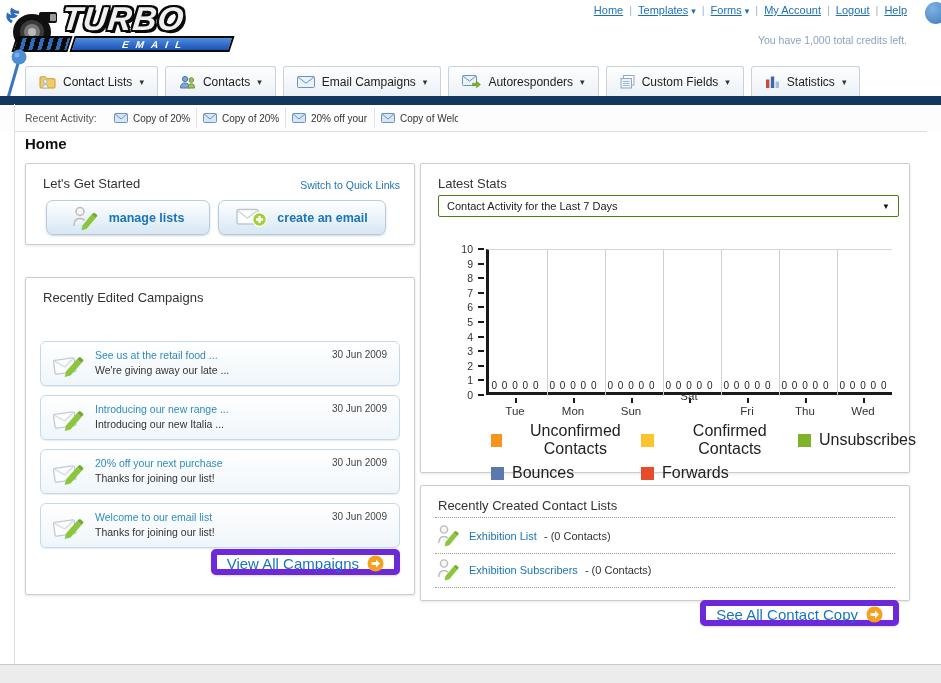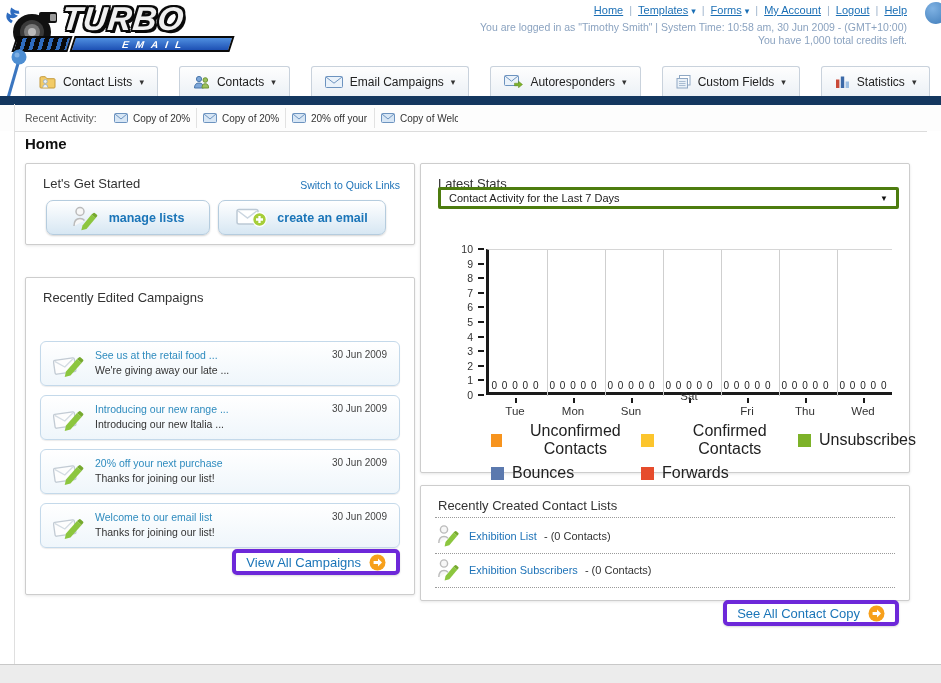--- a/index.html
+++ b/index.html
@@ -28,21 +28,21 @@
   .logo-banner { position:absolute; left:66px; top:34px; width:160px; height:16px;
     background:linear-gradient(#4F8FE0,#1D50B4); border:2px solid #0A0A0A; transform:skewX(-18deg);
     display:flex; align-items:center; justify-content:center; }
   .logo-banner span { color:#fff; font-size:10px; font-weight:bold; letter-spacing:7px; padding-left:7px; }
   .logo-stripes { position:absolute; left:8px; top:34px; width:56px; height:16px; transform:skewX(-18deg);
     border:2px solid #0A0A0A;
     background:repeating-linear-gradient(90deg,#0A0A0A 0 5px,#2E6CC0 5px 9px); }
   .pin { position:absolute; left:0; top:44px; }
 
   
-  .tabbar { position:absolute; left:25px; top:66px; display:flex; gap:21px; }
+  .tabbar { position:absolute; left:25px; top:66px; display:flex; gap:7px; }
   .tab { height:30px; display:flex; align-items:center; padding:0 13px;
     background:linear-gradient(#FEFEFE,#ECF1F6); border:1px solid #C9D2DC; border-bottom:none;
     border-radius:3px 3px 0 0; font-size:12px; color:#222; cursor:pointer; white-space:nowrap; }
   .tab .icon { margin-right:7px; display:inline-flex; }
   .tab-caret { font-size:9px; color:#333; margin-left:7px; }
   .navy-bar { position:absolute; left:0; top:96px; width:941px; height:9px; background:#14375F; }
 
   
   .recent-bar { position:absolute; left:0; top:105px; width:941px; height:26px; background:#FDFDFD; }
   .recent-label { position:absolute; left:25px; top:7px; font-size:10.5px; color:#555; }
@@ -74,26 +74,26 @@
     display:flex; align-items:center; font-size:10.5px; }
   .show-label { color:#333; font-size:9.5px; margin:0 7px 0 8px; }
   .filter { color:#1E73B8; margin:0 9px; cursor:pointer; white-space:nowrap; }
   .filter.active { background:#fff; padding:3px 8px; margin:0 2px; }
   .camp-row { position:absolute; left:14px; width:360px; height:45px; border:1px solid #C4D9EA;
     border-radius:6px; background:linear-gradient(#FFFFFF,#EFF6FB); box-shadow:0 1px 1px rgba(0,0,0,0.08); }
   .camp-row .icon { position:absolute; left:12px; top:9px; }
   .camp-title { position:absolute; left:54px; top:7px; font-size:10.5px; color:#2E8BBE; cursor:pointer; white-space:nowrap; }
   .camp-sub { position:absolute; left:54px; top:22px; font-size:10.5px; color:#333; white-space:nowrap; }
   .camp-date { position:absolute; right:12px; top:7px; font-size:10px; color:#444; }
-  .pill-btn { position:absolute; height:26px; background:#fff; border:4px solid #6d28d9; border-radius:5px;
-    box-shadow:0 1px 2px rgba(0,0,0,0.15); display:flex; align-items:center; gap:8px; padding:0 10px;
-    font-size:13px; color:#1B75B8; cursor:pointer; white-space:nowrap; }
-
-  
-  .dropdown { position:absolute; left:17px; top:23px; width:461px; height:22px; border:3px solid #4d7c0f;
+  .pill-btn { position:absolute; height:26px; background:#fff; border:6px solid #6d28d9; border-radius:5px;
+    box-shadow:0 1px 2px rgba(0,0,0,0.15); display:flex; align-items:flex-start; gap:8px; padding:0 10px;
+    font-size:15px; color:#1B75B8; cursor:pointer; white-space:nowrap; }
+
+  
+  .dropdown { position:absolute; left:17px; top:31px; width:461px; height:22px; border:1px solid #4d7c0f;
     border-radius:2px; background:#fff; font-size:11px; color:#222; display:flex; align-items:center;
     padding:0 8px; cursor:pointer; }
   .dd-caret { margin-left:auto; font-size:8px; color:#111; }
   .chart-area { position:absolute; inset:0; }
   .plot { position:absolute; left:65px; top:85px; width:406px; height:146px;
     border-left:3px solid #1A1A1A; border-bottom:3px solid #1A1A1A; border-top:1px solid #D6D6D6; background:#fff; }
   .vgrid { position:absolute; top:0; width:1px; height:146px; background:#CFCFCF; }
   .ytick-label { position:absolute; width:26px; text-align:right; font-size:10.5px; color:#333; }
   .ytick-mark { position:absolute; left:57px; width:6px; height:2px; background:#1A1A1A; }
   .zero-val { position:absolute; font-size:10px; color:#222; transform:translateX(-50%); }
@@ -145,21 +145,20 @@
       </div>
     </div>
     <span class="pin icon">
       <svg width="34" height="72" viewBox="0 0 34 72">
         <line x1="19" y1="16" x2="4" y2="68" stroke="#3B76C0" stroke-width="3"></line>
         <circle cx="19" cy="13" r="7.5" fill="#4E8ED2"></circle>
         <circle cx="17" cy="11" r="2.5" fill="#7FB0E4"></circle>
       </svg>
     </span>
     <div class="nav-links" id="nav-links"><a class="nav-link"><span>Home</span></a><span class="nav-sep">|</span><a class="nav-link"><span>Templates</span><span class="nav-caret">▾</span></a><span class="nav-sep">|</span><a class="nav-link"><span>Forms</span><span class="nav-caret">▾</span></a><span class="nav-sep">|</span><a class="nav-link"><span>My Account</span></a><span class="nav-sep">|</span><a class="nav-link"><span>Logout</span></a><span class="nav-sep">|</span><a class="nav-link"><span>Help</span></a></div>
-    <div class="login-line">You are logged in as "Timothy Smith" | System Time: 10:58 am, 30 Jun 2009 - (GMT+10:00)</div>
     <div class="credits-line">You have 1,000 total credits left.</div>
     <div class="corner-ball"></div>
   </div>
 
   <div class="tabbar" id="tabbar">
       <div class="tab">
         <span class="icon">
           <svg width="17" height="14" viewBox="0 0 17 14">
             <path d="M1 3 q0-1.3 1.3-1.3 h4 l1.6 2 H15 q1 0 1 1 v7.3 q0 1-1 1 H2 q-1 0-1-1 z" fill="#F2CB67" stroke="#C49A3C"></path>
             <circle cx="6.3" cy="6.5" r="1.9" fill="#EDF3F9" stroke="#8FA8C4" stroke-width="0.8"></circle>

